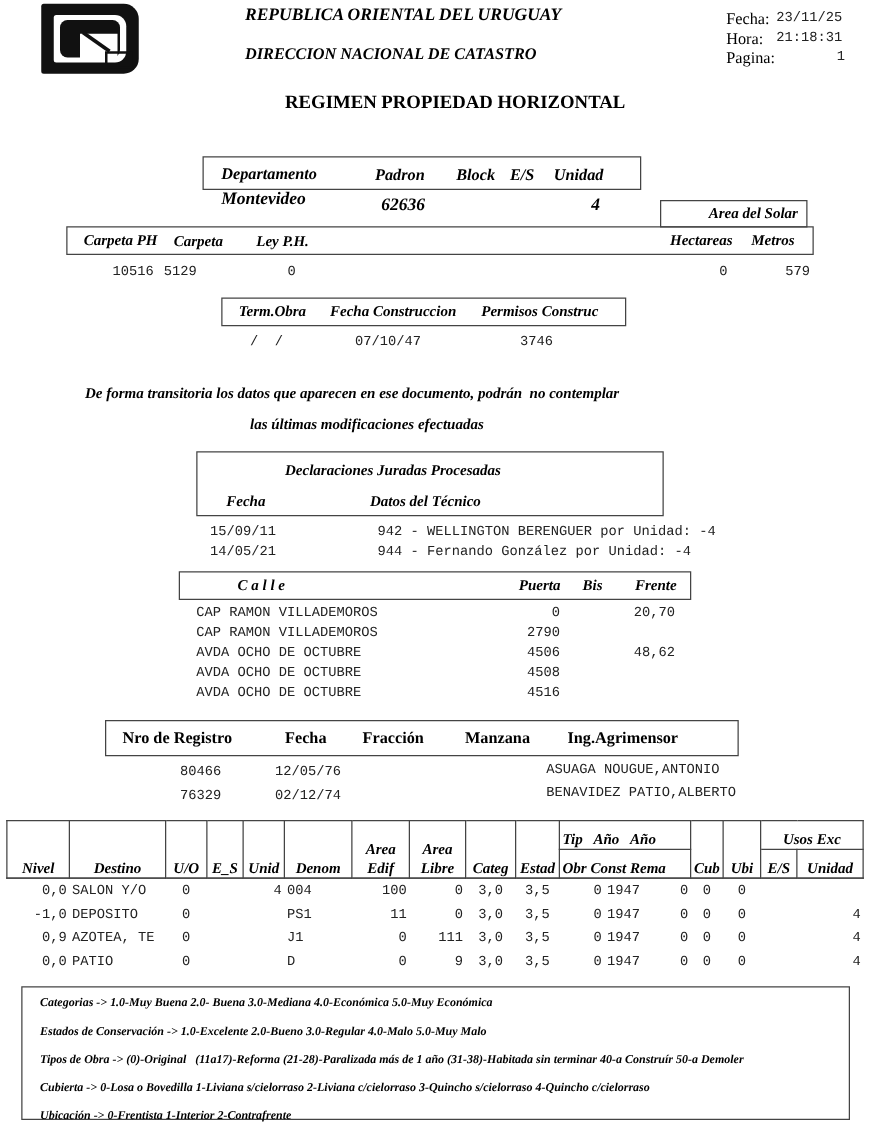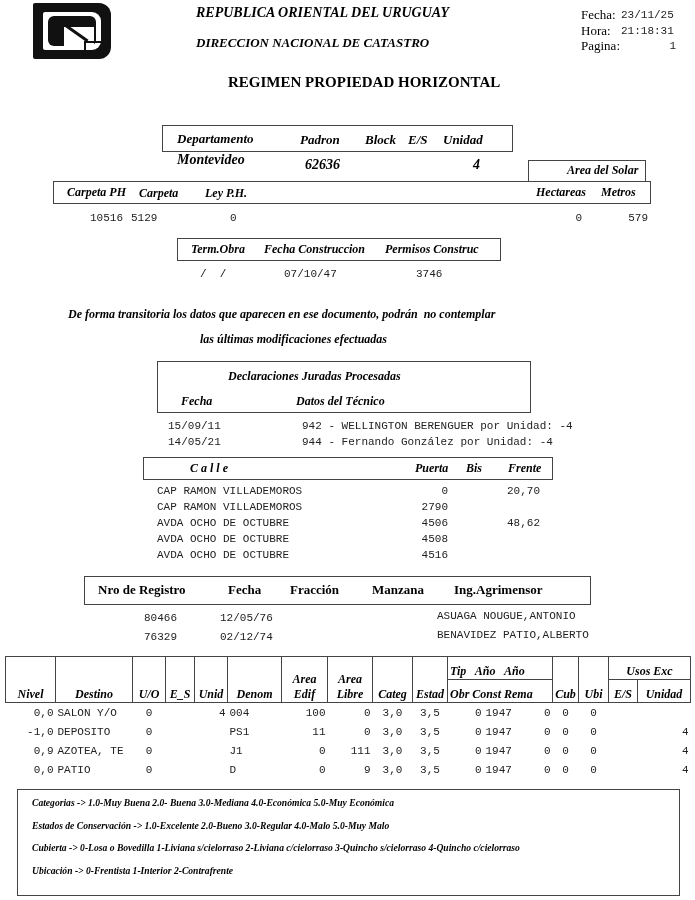--- a/index.html
+++ b/index.html
@@ -256,15 +256,16 @@
       <td class="c">0</td>
       <td></td>
       <td class="r">4</td>
     </tr>
   </tbody>
 </table>
 
 <div class="legend">
   <div>Categorias -&gt; 1.0-Muy Buena 2.0- Buena 3.0-Mediana 4.0-Económica 5.0-Muy Económica</div>
   <div>Estados de Conservación -&gt; 1.0-Excelente 2.0-Bueno 3.0-Regular 4.0-Malo 5.0-Muy Malo</div>
+  <div style="white-space:pre;">Tipos de Obra -&gt; (0)-Original   (11a17)-Reforma (21-28)-Paralizada más de 1 año (31-38)-Habitada sin terminar 40-a Construír 50-a Demoler</div>
   <div>Cubierta -&gt; 0-Losa o Bovedilla 1-Liviana s/cielorraso 2-Liviana c/cielorraso 3-Quincho s/cielorraso 4-Quincho c/cielorraso</div>
   <div>Ubicación -&gt; 0-Frentista 1-Interior 2-Contrafrente</div>
 </div>
 
 </body></html>

